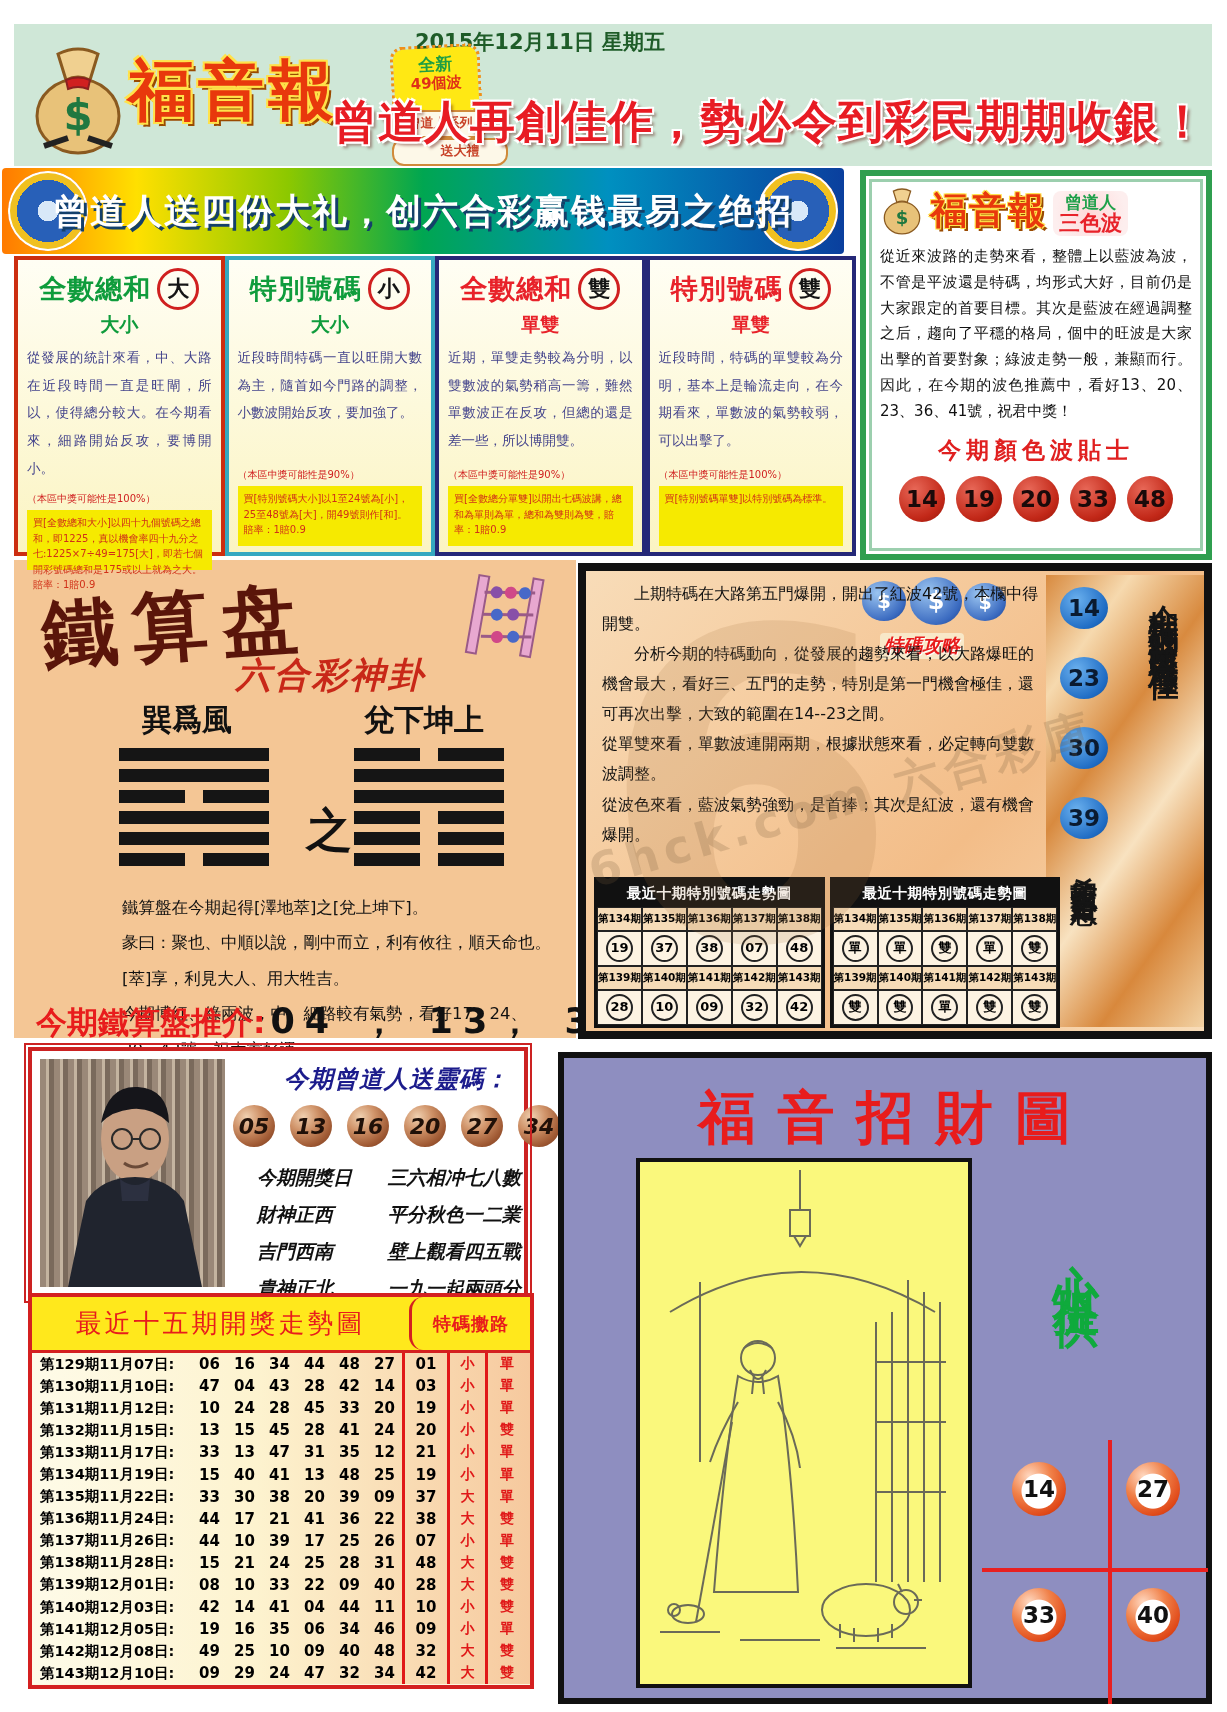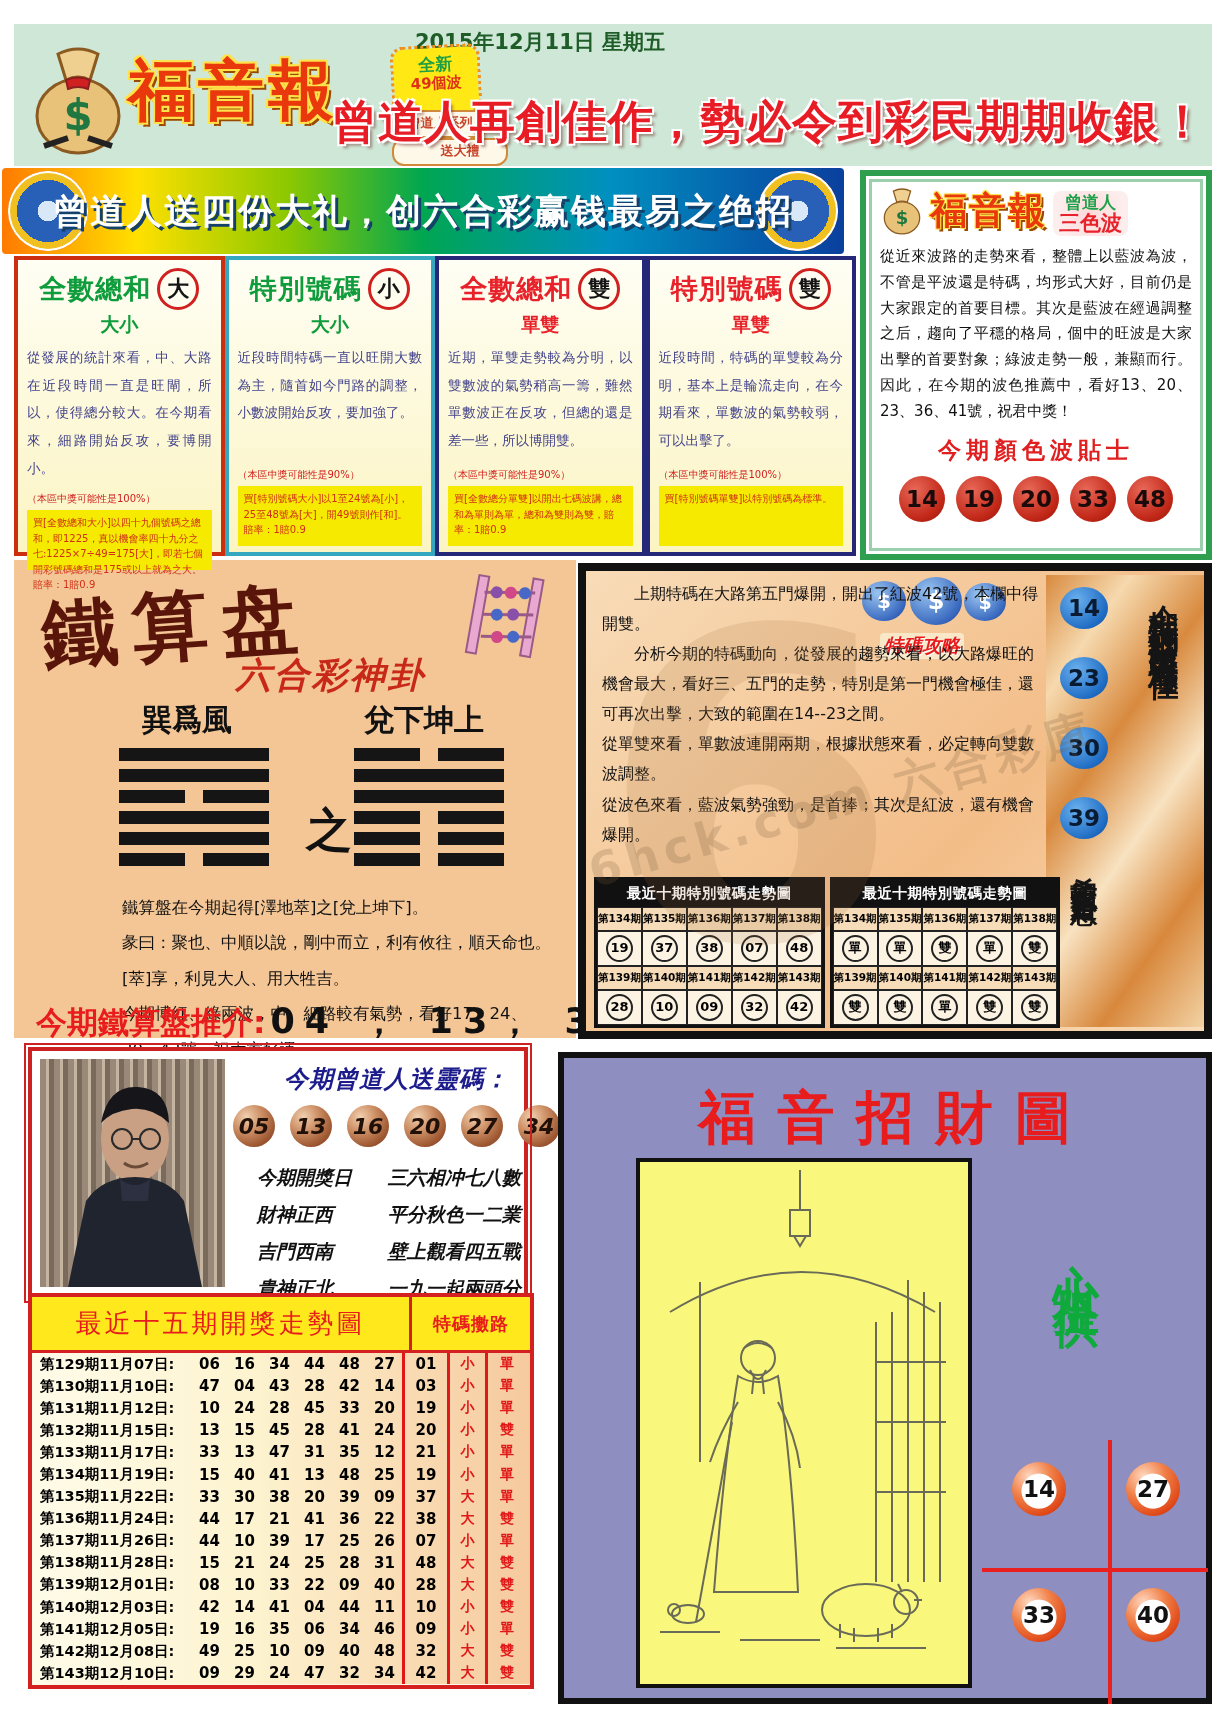--- a/index.html
+++ b/index.html
@@ -110,21 +110,21 @@
     background:radial-gradient(circle at 32% 28%,#f0d0b0 0%,#cf9268 35%,#a05a34 70%,#713317 100%);
     display:flex;align-items:center;justify-content:center;}
   #lingma .cols{display:flex;margin-top:12px;}
   #lingma .col{flex:1;text-align:left;font-size:19px;font-weight:bold;color:#111;line-height:1.95;}
   #lingma .col.c1{padding-left:24px;flex:0 0 40%;}
   
   #history{left:28px;top:1293px;width:506px;height:396px;border:4px solid #d42020;box-sizing:border-box;background:#fdf8e0;}
   #history .hd{display:flex;background:#ffe81c;border-bottom:3px solid #d42020;}
   #history .h1{flex:1;color:#e81c1c;font-size:26px;font-weight:normal;text-align:center;letter-spacing:3px;padding:9px 0;}
   #history .h2{width:118px;color:#e81c1c;font-size:18px;font-weight:bold;text-align:center;border-left:3px solid #d42020;
-    display:flex;align-items:center;justify-content:center;letter-spacing:1px;}
+    display:flex;align-items:center;justify-content:center;letter-spacing:1px;border-radius:14px;}
   #history .rows{background:linear-gradient(90deg,#fefbe8 0%,#fdf3cf 45%,#f6c99e 100%);}
   .hrow{display:flex;align-items:stretch;height:22.1px;font-weight:bold;}
   .hrow .per{width:152px;font-size:14.5px;padding-left:8px;display:flex;align-items:center;white-space:nowrap;}
   .hrow .n{width:35px;text-align:center;font-size:15px;display:flex;align-items:center;justify-content:center;}
   .hrow .sp{width:42px;border-left:3px solid #e01818;border-right:3px solid #e01818;font-size:15px;
     display:flex;align-items:center;justify-content:center;}
   .hrow .sz{width:35px;color:#e01818;border-right:3px solid #e01818;font-size:14px;display:flex;align-items:center;justify-content:center;}
   .hrow .pa{width:38px;color:#e01818;font-size:14px;display:flex;align-items:center;justify-content:center;}
   
   #fortune{left:558px;top:1052px;width:654px;height:652px;border:6px solid #111;box-sizing:border-box;background:#8e8ec0;}

